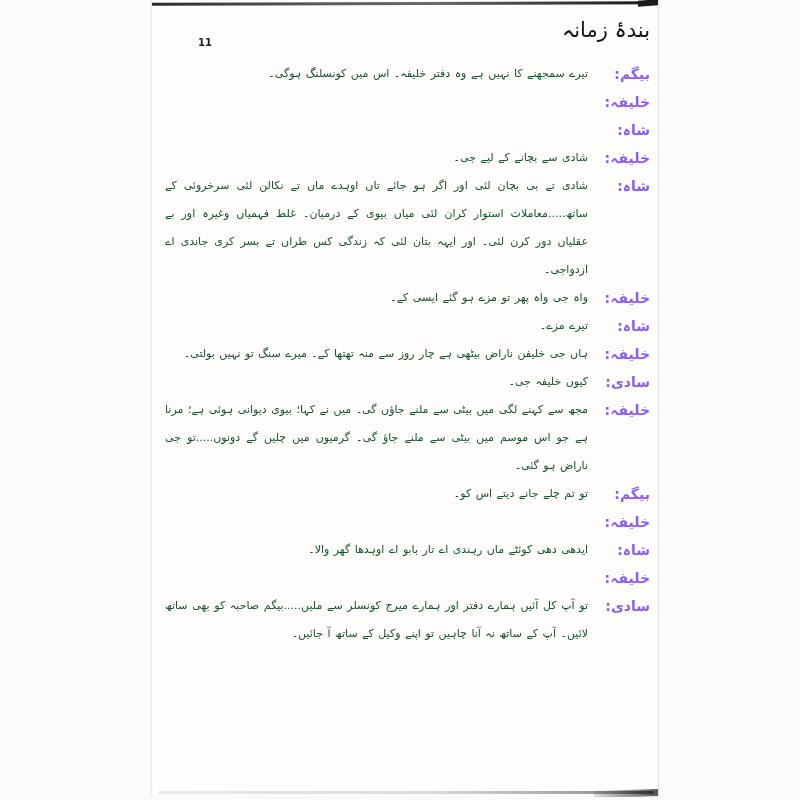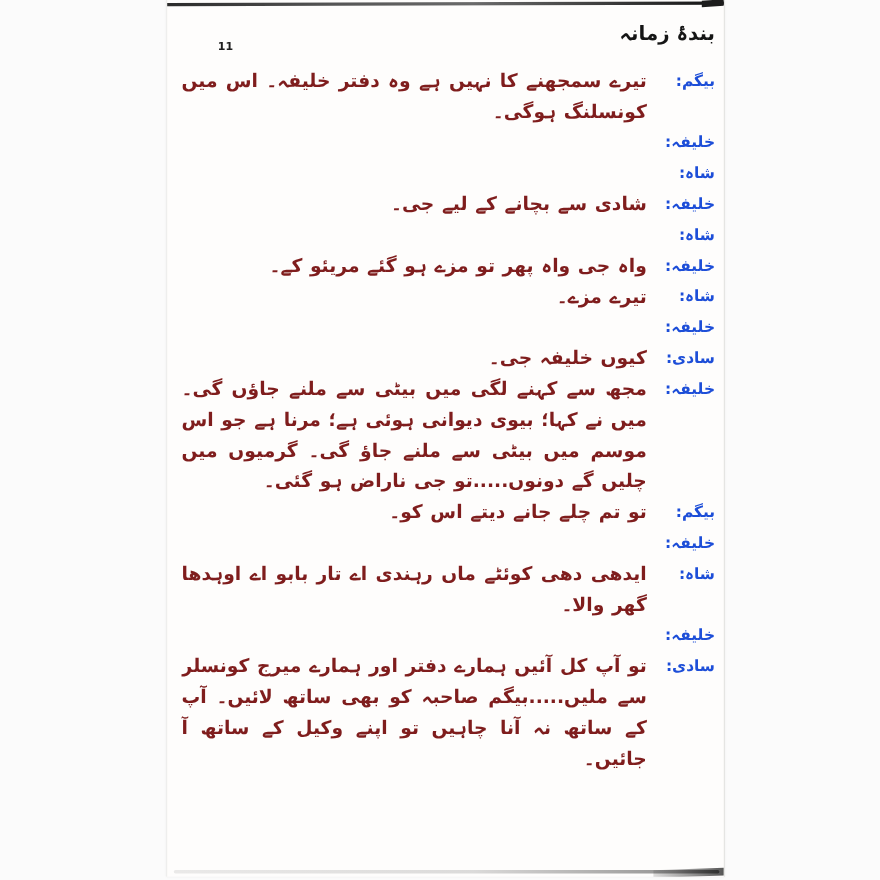--- a/index.html
+++ b/index.html
@@ -73,22 +73,22 @@
     right: 0;
     height: 36px;
     display: flex;
     direction: rtl;
     justify-content: space-between;
     align-items: center;
     padding: 0 8px 0 46px;
     color: #151515;
   }
   .book-title {
-    font-size: 18px;
-    font-weight: bold;
+    font-size: 21px;
+    font-weight: normal;
     letter-spacing: -0.5px;
   }
   .page-number {
     font-size: 10px;
     font-weight: bold;
     color: #202020;
     margin-top: 24px;
   }
   .dialogue-body {
     position: absolute;
@@ -105,30 +105,29 @@
     direction: rtl;
     align-items: flex-start;
   }
   .speaker-label {
     flex: none;
     width: 62px;
     font-size: 14px;
     font-weight: bold;
     line-height: 28px;
     white-space: nowrap;
-    color: #1d4ed8;
+    color: #8b5cf6;
   }
   .dialogue-text {
     flex: 1;
-    font-size: 17px;
+    font-size: 11px;
     line-height: 28px;
     text-align: justify;
-    color: #7f1d1d;
+    color: #14532d;
     word-spacing: 1px;
-    font-weight: bold;
   }
 </style>
 </head>
 <body>
 
 <div class="stage">
   <div class="scan-page">
 
     <div class="top-rule"></div>
     <div class="corner-mark-top-right"></div>
@@ -152,34 +151,36 @@
     <div class="speaker-label">شاہ:</div>
   </div>
 
   <div class="dialogue-entry">
     <div class="speaker-label">خلیفہ:</div>
     <div class="dialogue-text">شادی سے بچانے کے لیے جی۔</div>
   </div>
 
   <div class="dialogue-entry">
     <div class="speaker-label">شاہ:</div>
-  </div>
-
-  <div class="dialogue-entry">
-    <div class="speaker-label">خلیفہ:</div>
-    <div class="dialogue-text">واہ جی واہ پھر تو مزے ہو گئے مریئو کے۔</div>
+    <div class="dialogue-text">شادی تے بی بچان لئی اور اگر ہو جائے تاں اوہدے ماں تے نکالن لئی سرخروئی کے ساتھ.....معاملات استوار کران لئی میاں بیوی کے درمیان۔ غلط فہمیاں وغیرہ اور بے عقلیاں دور کرن لئی۔ اور ایہہ بتان لئی کہ زندگی کس طراں تے بسر کری جاندی اے ازدواجی۔</div>
+  </div>
+
+  <div class="dialogue-entry">
+    <div class="speaker-label">خلیفہ:</div>
+    <div class="dialogue-text">واہ جی واہ پھر تو مزے ہو گئے ایسی کے۔</div>
   </div>
 
   <div class="dialogue-entry">
     <div class="speaker-label">شاہ:</div>
     <div class="dialogue-text">تیرے مزے۔</div>
   </div>
 
   <div class="dialogue-entry">
     <div class="speaker-label">خلیفہ:</div>
+    <div class="dialogue-text">ہاں جی خلیفن ناراض بیٹھی ہے چار روز سے منہ تھتھا کے۔ میرے سنگ تو نہیں بولتی۔</div>
   </div>
 
   <div class="dialogue-entry">
     <div class="speaker-label">سادی:</div>
     <div class="dialogue-text">کیوں خلیفہ جی۔</div>
   </div>
 
   <div class="dialogue-entry">
     <div class="speaker-label">خلیفہ:</div>
     <div class="dialogue-text">مجھ سے کہنے لگی میں بیٹی سے ملنے جاؤں گی۔ میں نے کہا؛ بیوی دیوانی ہوئی ہے؛ مرنا ہے جو اس موسم میں بیٹی سے ملنے جاؤ گی۔ گرمیوں میں چلیں گے دونوں.....تو جی ناراض ہو گئی۔</div>

